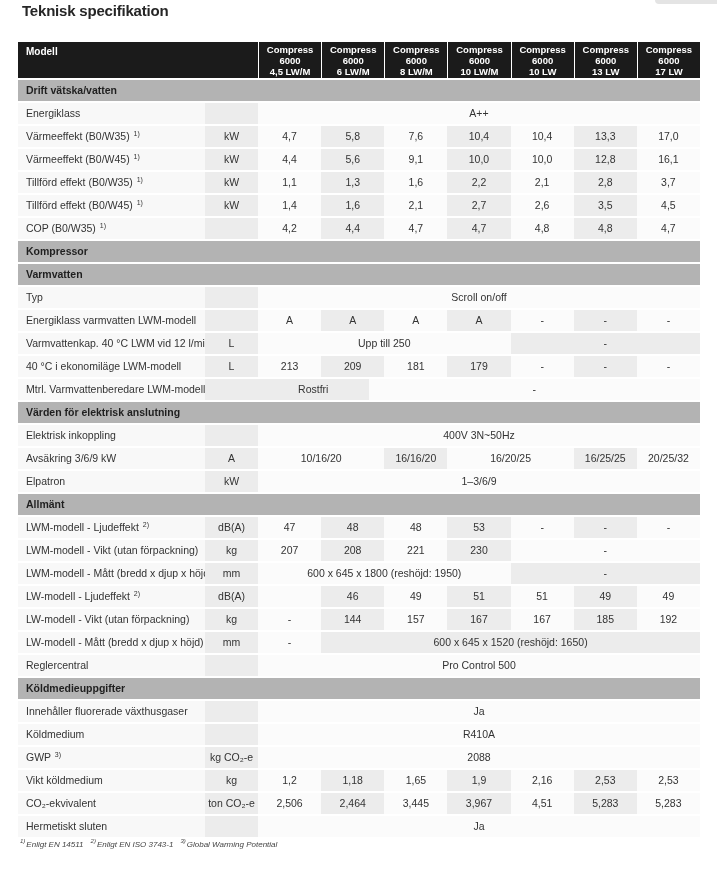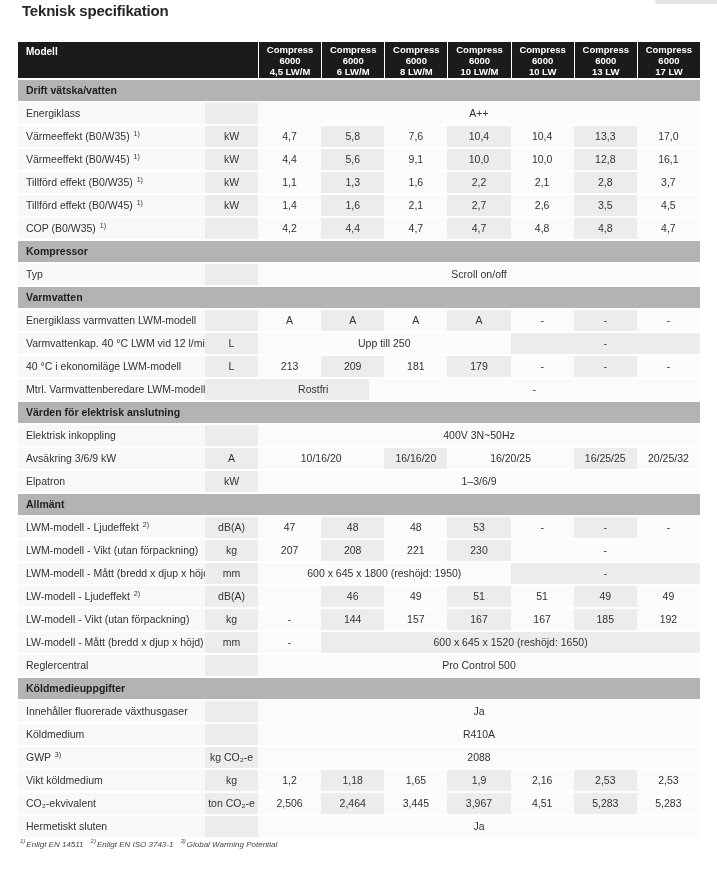--- a/index.html
+++ b/index.html
@@ -169,27 +169,27 @@
           <div class="cell data-cell shaded" style="flex-grow: 1;">4,4</div>
           <div class="cell data-cell light" style="flex-grow: 1;">4,7</div>
           <div class="cell data-cell shaded" style="flex-grow: 1;">4,7</div>
           <div class="cell data-cell light" style="flex-grow: 1;">4,8</div>
           <div class="cell data-cell shaded" style="flex-grow: 1;">4,8</div>
           <div class="cell data-cell light" style="flex-grow: 1;">4,7</div>
         </div>
         <div class="row section-row">
           <div class="section-title">Kompressor</div>
         </div>
+        <div class="row section-row">
+          <div class="section-title">Varmvatten</div>
+        </div>
         <div class="row data-row">
           <div class="cell label-cell">Typ</div>
           <div class="cell unit-cell"></div>
           <div class="cell data-cell light" style="flex-grow: 7;">Scroll on/off</div>
-        </div>
-        <div class="row section-row">
-          <div class="section-title">Varmvatten</div>
         </div>
         <div class="row data-row">
           <div class="cell label-cell">Energiklass varmvatten LWM-modell</div>
           <div class="cell unit-cell"></div>
           <div class="cell data-cell light" style="flex-grow: 1;">A</div>
           <div class="cell data-cell shaded" style="flex-grow: 1;">A</div>
           <div class="cell data-cell light" style="flex-grow: 1;">A</div>
           <div class="cell data-cell shaded" style="flex-grow: 1;">A</div>
           <div class="cell data-cell light" style="flex-grow: 1;">-</div>
           <div class="cell data-cell shaded" style="flex-grow: 1;">-</div>

